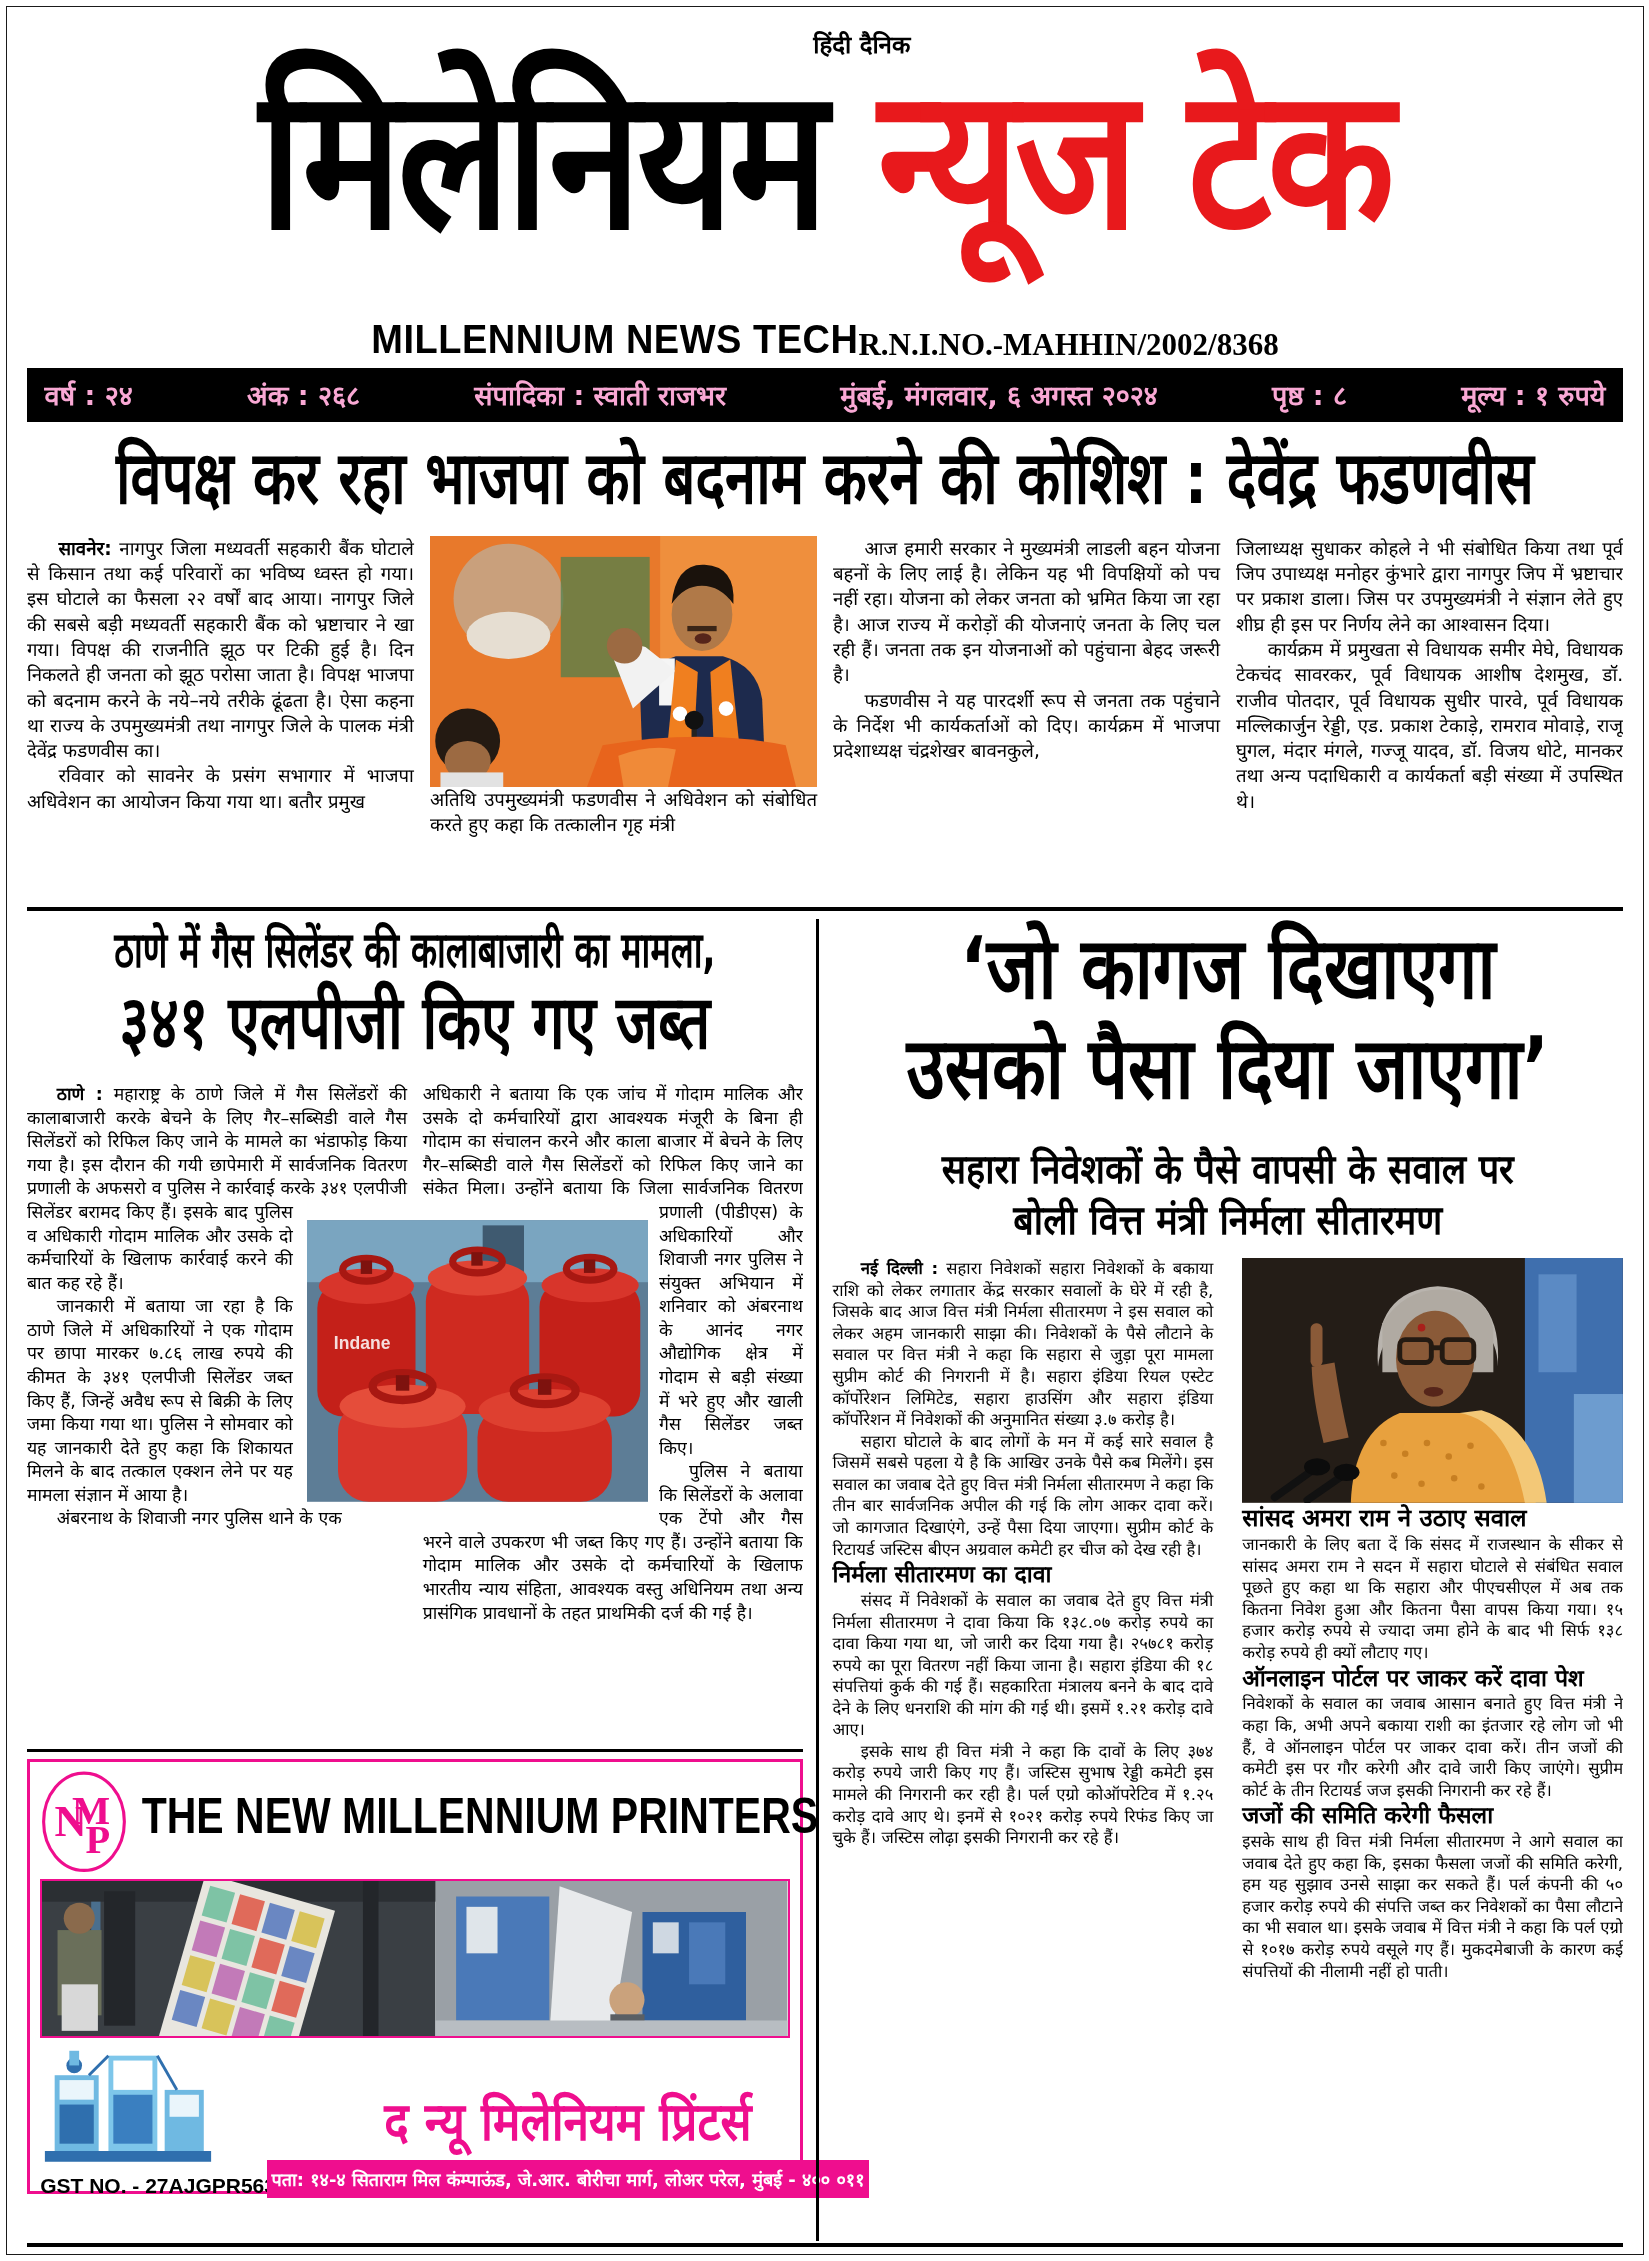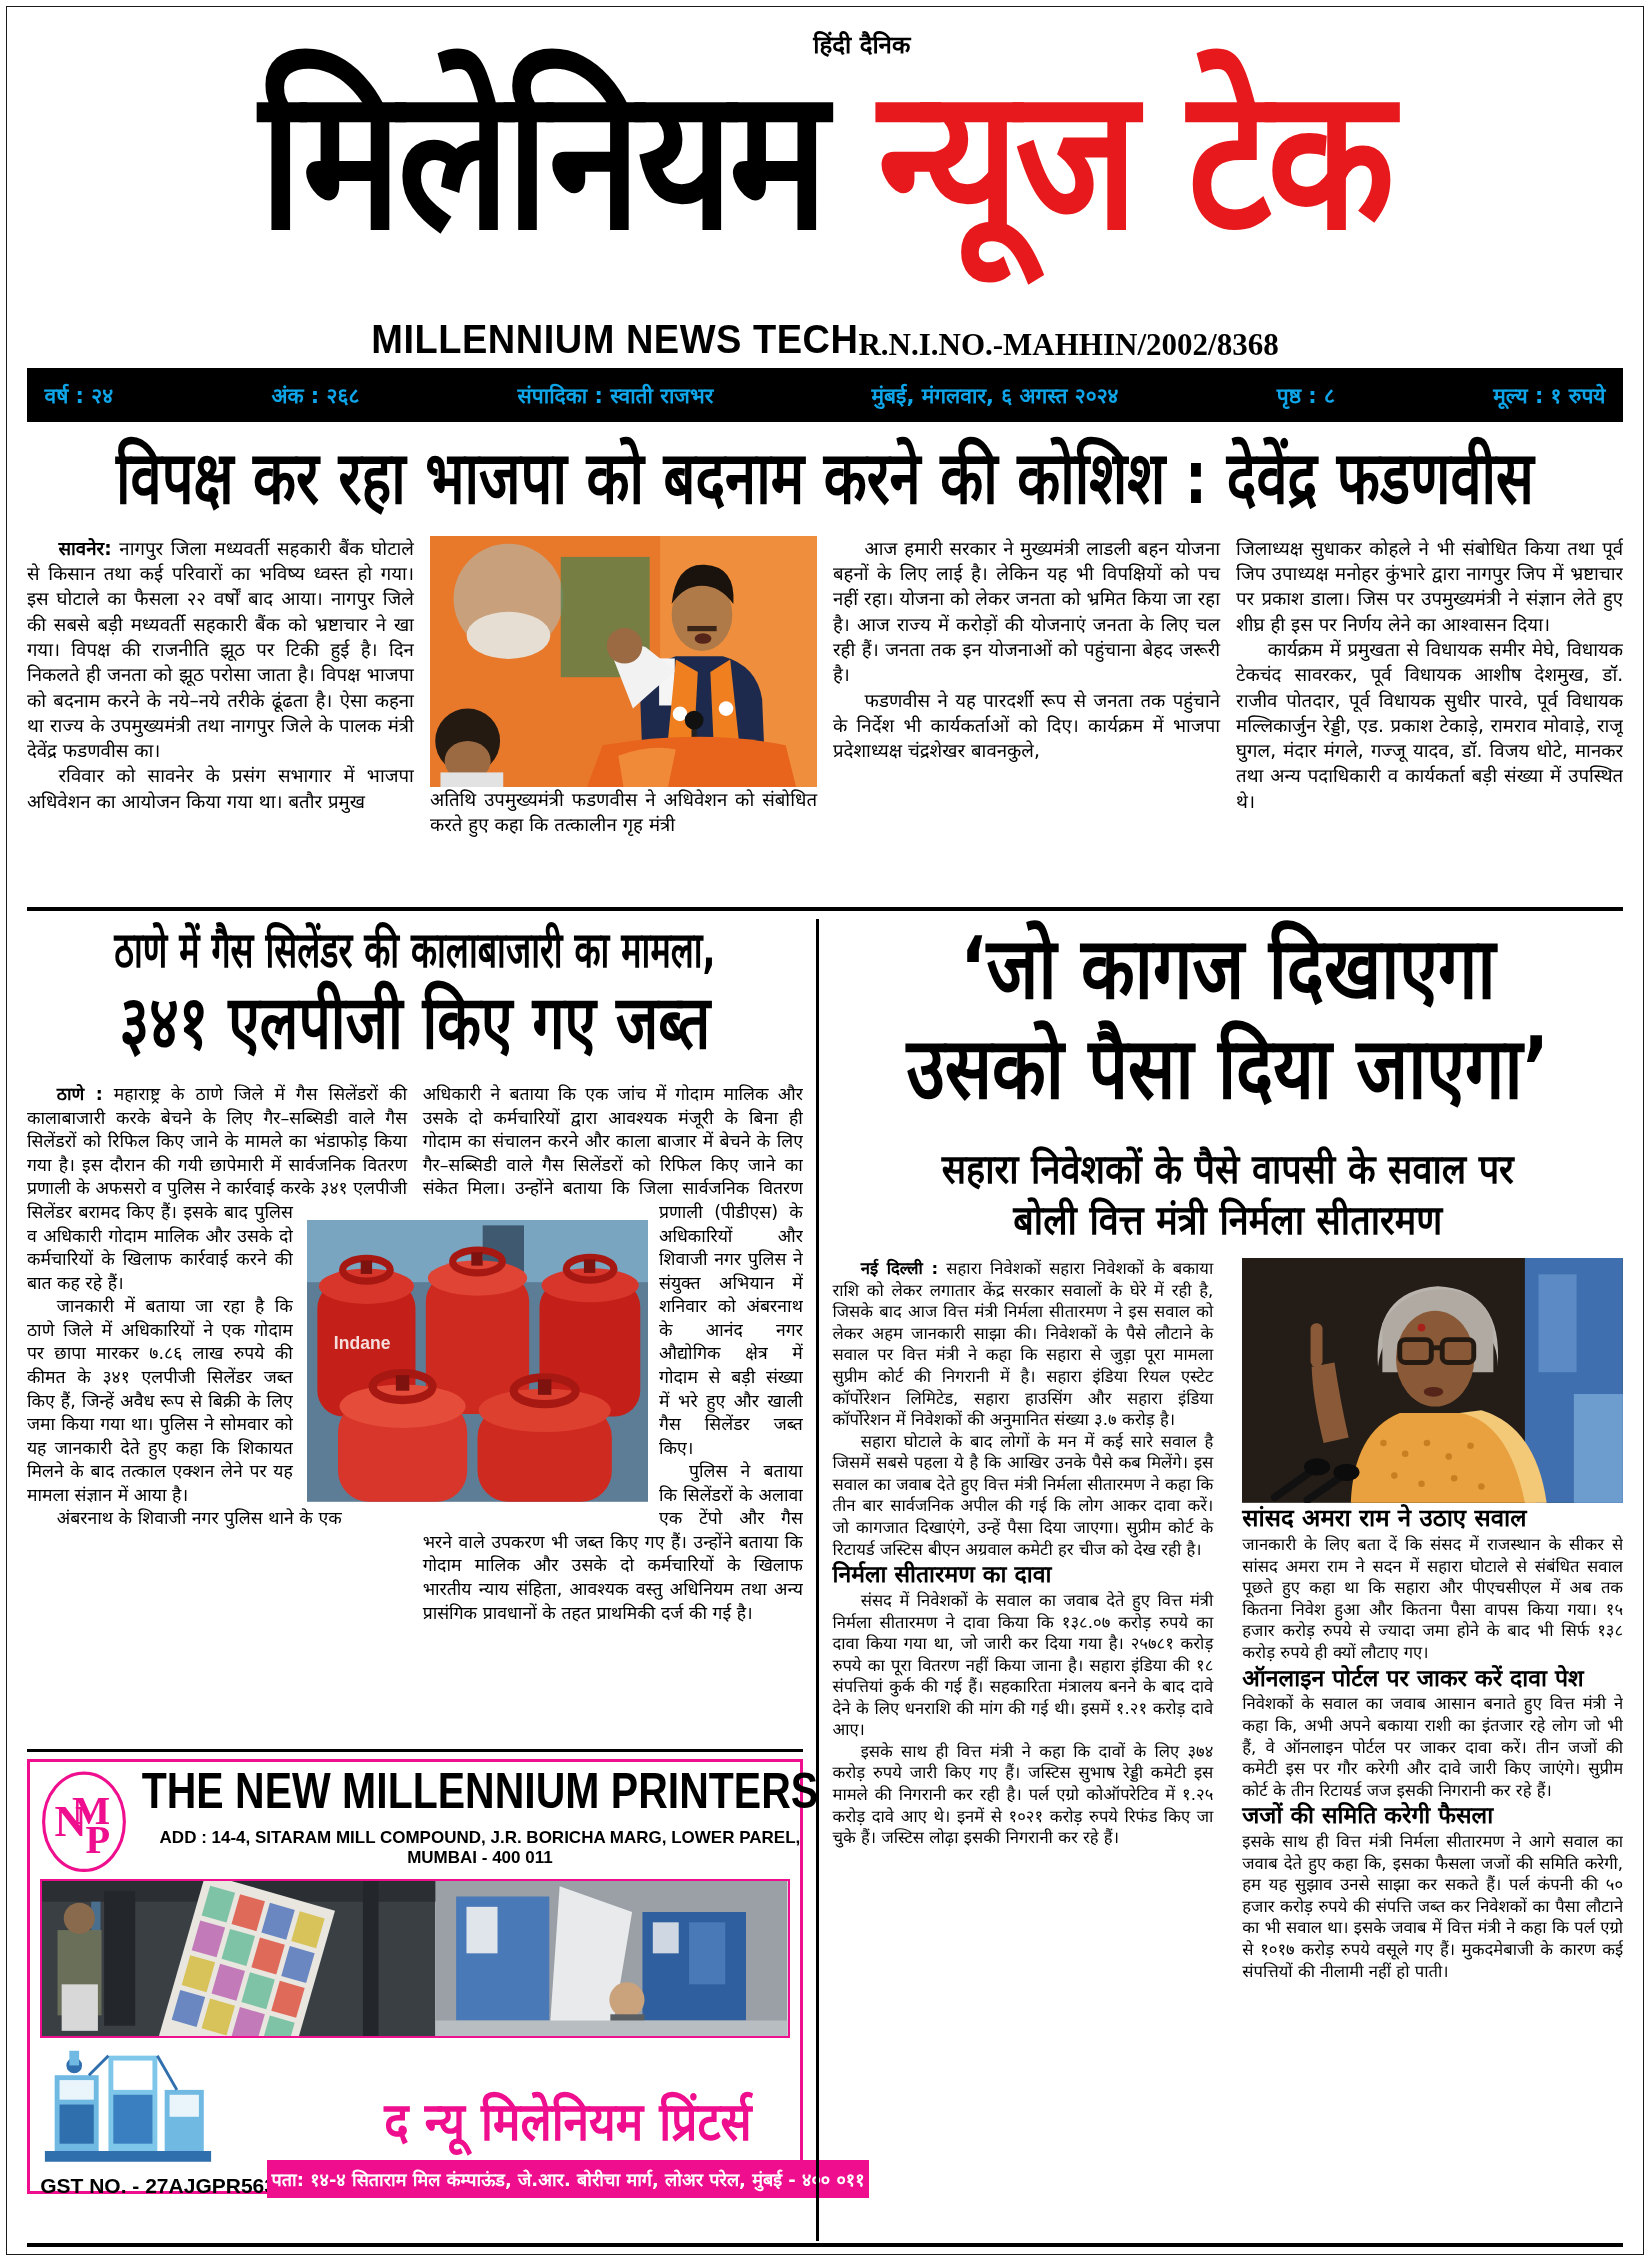--- a/index.html
+++ b/index.html
@@ -12,22 +12,22 @@
   .tagline{position:absolute;left:50%;top:5.2px;transform:translateX(-12%);font-weight:700;font-size:24px;white-space:nowrap}
   .title-row{position:absolute;top:40px;left:0;right:0;text-align:center;font-weight:700;font-size:166px;line-height:1;
              transform:scaleY(1.18);transform-origin:center top;white-space:nowrap;letter-spacing:-4.1px}
   .title-red{color:#e8191c}
   .mast-bottom{position:absolute;bottom:0;left:0;right:0;display:flex;justify-content:center;align-items:flex-end}
   .name-en{font-family:"Liberation Sans",sans-serif;font-weight:900;font-size:38px;letter-spacing:0.5px;
            transform:scaleY(1.08);transform-origin:bottom left}
   .rni{font-family:"Liberation Serif",serif;font-weight:700;font-size:31px}
 
   
-  .infobar{display:flex;justify-content:space-between;align-items:center;background:#000;color:#0ea5e9;
-           font-weight:700;font-size:21px;height:54px;padding:0 17.6px;margin-top:5.2px}
+  .infobar{display:flex;justify-content:space-between;align-items:center;background:#000;color:#f9a8d4;
+           font-weight:700;font-size:27px;height:54px;padding:0 17.6px;margin-top:5.2px}
   .infobar span{white-space:nowrap}
 
   
   .body-text p{margin:0;text-indent:1.7em;text-align:justify}
   .body-text p.no-indent{text-indent:0}
   .lead{font-weight:700}
   .rule{height:3.6px;background:#000;border:0;margin:9.3px 0 0}
   .subhead{font-weight:800;text-align:center;font-size:23px;margin:5.2px 0;text-indent:0 !important}
   figure{margin:0}
 
@@ -225,21 +225,20 @@
             <div class="ad-logo">
               <svg viewBox="0 0 170 200" aria-hidden="true">
                 <ellipse cx="85" cy="100" rx="78" ry="94" fill="none" stroke="#ef0e8e" stroke-width="6"></ellipse>
                 <text x="28" y="128" font-size="86" font-weight="bold" fill="#ef0e8e" font-family="Liberation Serif">N</text>
                 <text x="62" y="104" font-size="78" font-weight="bold" fill="#ef0e8e" font-family="Liberation Serif">M</text>
                 <text x="88" y="160" font-size="78" font-weight="bold" fill="#ef0e8e" font-family="Liberation Serif">P</text>
               </svg>
             </div>
             <div class="ad-titles">
               <p class="ad-title">THE NEW MILLENNIUM PRINTERS</p>
-              <div class="ad-addr-en">ADD : 14-4, SITARAM MILL COMPOUND, J.R. BORICHA MARG, LOWER PAREL, MUMBAI - 400 011</div>
             </div>
           </div>
           <div class="ad-photo">
             <svg viewBox="0 0 1440 300" preserveAspectRatio="none" aria-hidden="true">
               <rect width="760" height="300" fill="#3a3f44"></rect>
               <rect x="760" width="680" height="300" fill="#9aa0a6"></rect>
               <rect x="0" y="0" width="760" height="40" fill="#2b2f33"></rect>
               <rect x="120" y="20" width="60" height="260" fill="#23262a"></rect>
               <rect x="95" y="40" width="18" height="180" fill="#4a6f8e"></rect>
               <rect x="30" y="95" width="85" height="165" fill="#6a6f5a"></rect>

